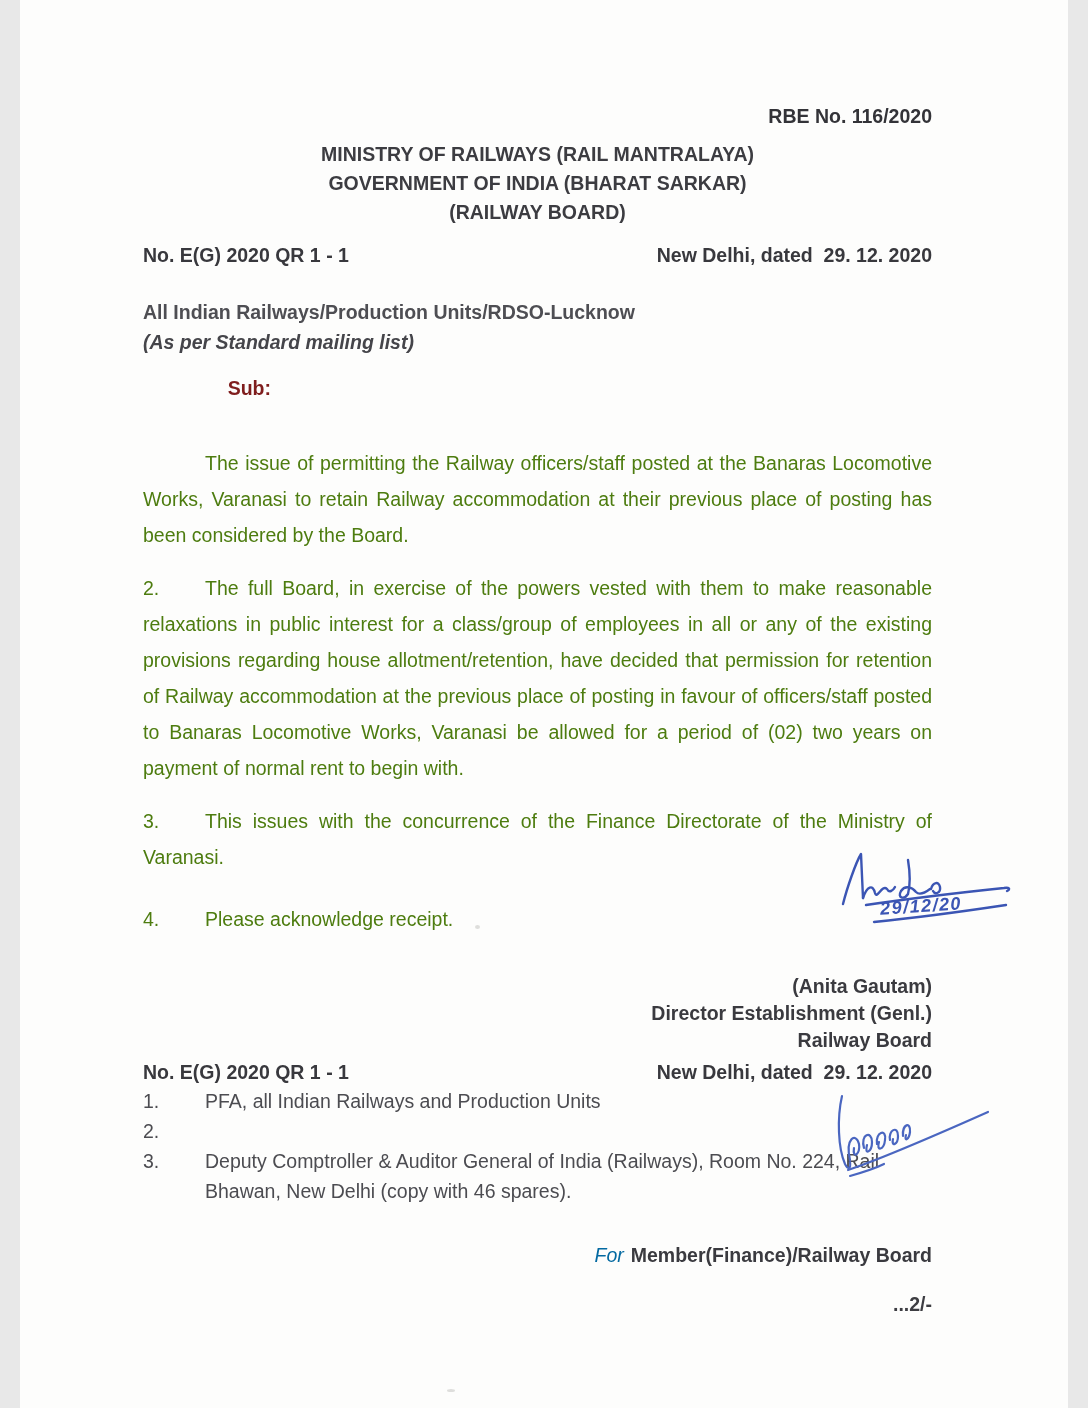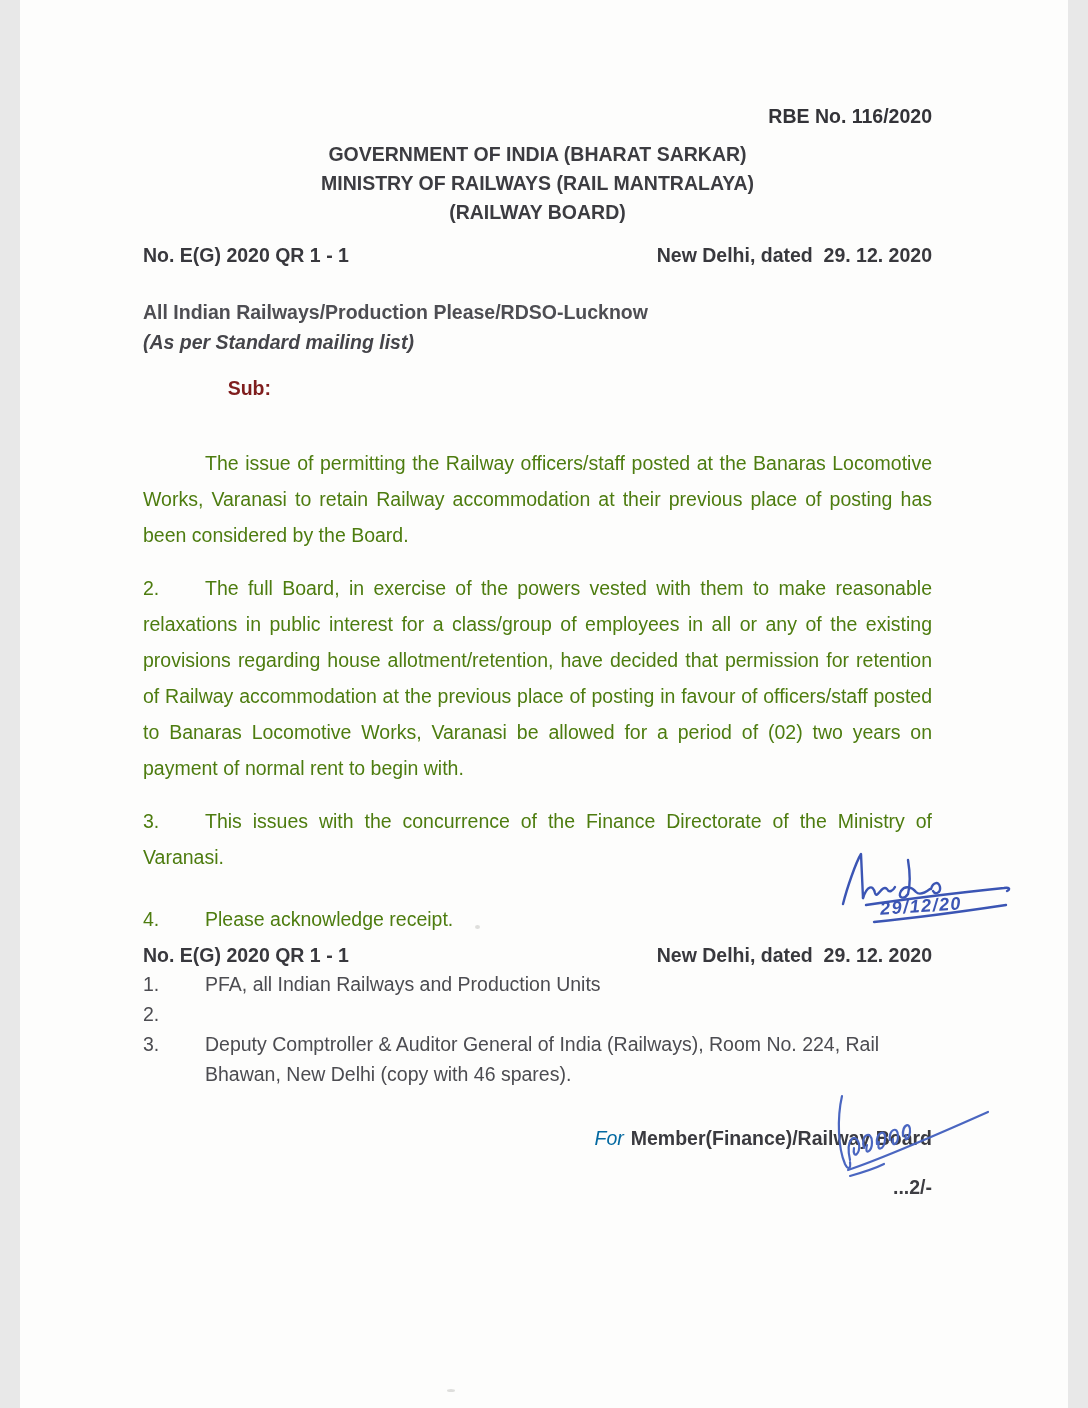--- a/index.html
+++ b/index.html
@@ -161,47 +161,52 @@
   .a2 { left: 427px; top: 1389px; width: 8px; height: 3px; }
 </style>
 </head>
 <body>
 
 <div class="page">
 
   <div class="rbe-line">RBE No. 116/2020</div>
 
   <div class="org-header">
+    <div>MINISTRY OF RAILWAYS (RAIL MANTRALAYA)</div>
     <div>GOVERNMENT OF INDIA (BHARAT SARKAR)</div>
-    <div>MINISTRY OF RAILWAYS (RAIL MANTRALAYA)</div>
     <div>(RAILWAY BOARD)</div>
   </div>
 
   <div class="ref-row">
     <span>No. E(G) 2020 QR 1 - 1</span>
     <span class="pre">New Delhi, dated  29. 12. 2020</span>
   </div>
 
   <div class="addressee">
-    <div>All Indian Railways/Production Please/RDSO-Lucknow</div>
+    <div>All Indian Railways/Production Units/RDSO-Lucknow</div>
     <div class="note">(As per Standard mailing list)</div>
   </div>
 
   <div class="subject">
     <span>Sub:</span>
   </div>
 
   <p class="para first"><span class="pnum"></span><span>The issue of permitting the Railway officers/staff posted at the Banaras Locomotive Works, Varanasi to retain Railway accommodation at their previous place of posting has been considered by the Board.</span></p>
 
   <p class="para"><span class="pnum">2.</span><span>The full Board, in exercise of the powers vested with them to make reasonable relaxations in public interest for a class/group of employees in all or any of the existing provisions regarding house allotment/retention, have decided that permission for retention of Railway accommodation at the previous place of posting in favour of officers/staff posted to Banaras Locomotive Works, Varanasi be allowed for a period of (02) two years on payment of normal rent to begin with.</span></p>
 
   <p class="para"><span class="pnum">3.</span><span>This issues with the concurrence of the Finance Directorate of the Ministry of Varanasi.</span></p>
 
   <p class="para last"><span class="pnum">4.</span><span>Please acknowledge receipt.</span></p>
 
+  <div class="sign-block">
+    <div>(Anita Gautam)</div>
+    <div>Director Establishment (Genl.)</div>
+    <div>Railway Board</div>
+  </div>
 
   <div class="copy-ref-row">
     <span>No. E(G) 2020 QR 1 - 1</span>
     <span class="pre">New Delhi, dated  29. 12. 2020</span>
   </div>
 
   <div class="copy-list">
     <div class="copy-item">
       <span>1.</span>
       <span class="ci-text">PFA, all Indian Railways and Production Units</span>

